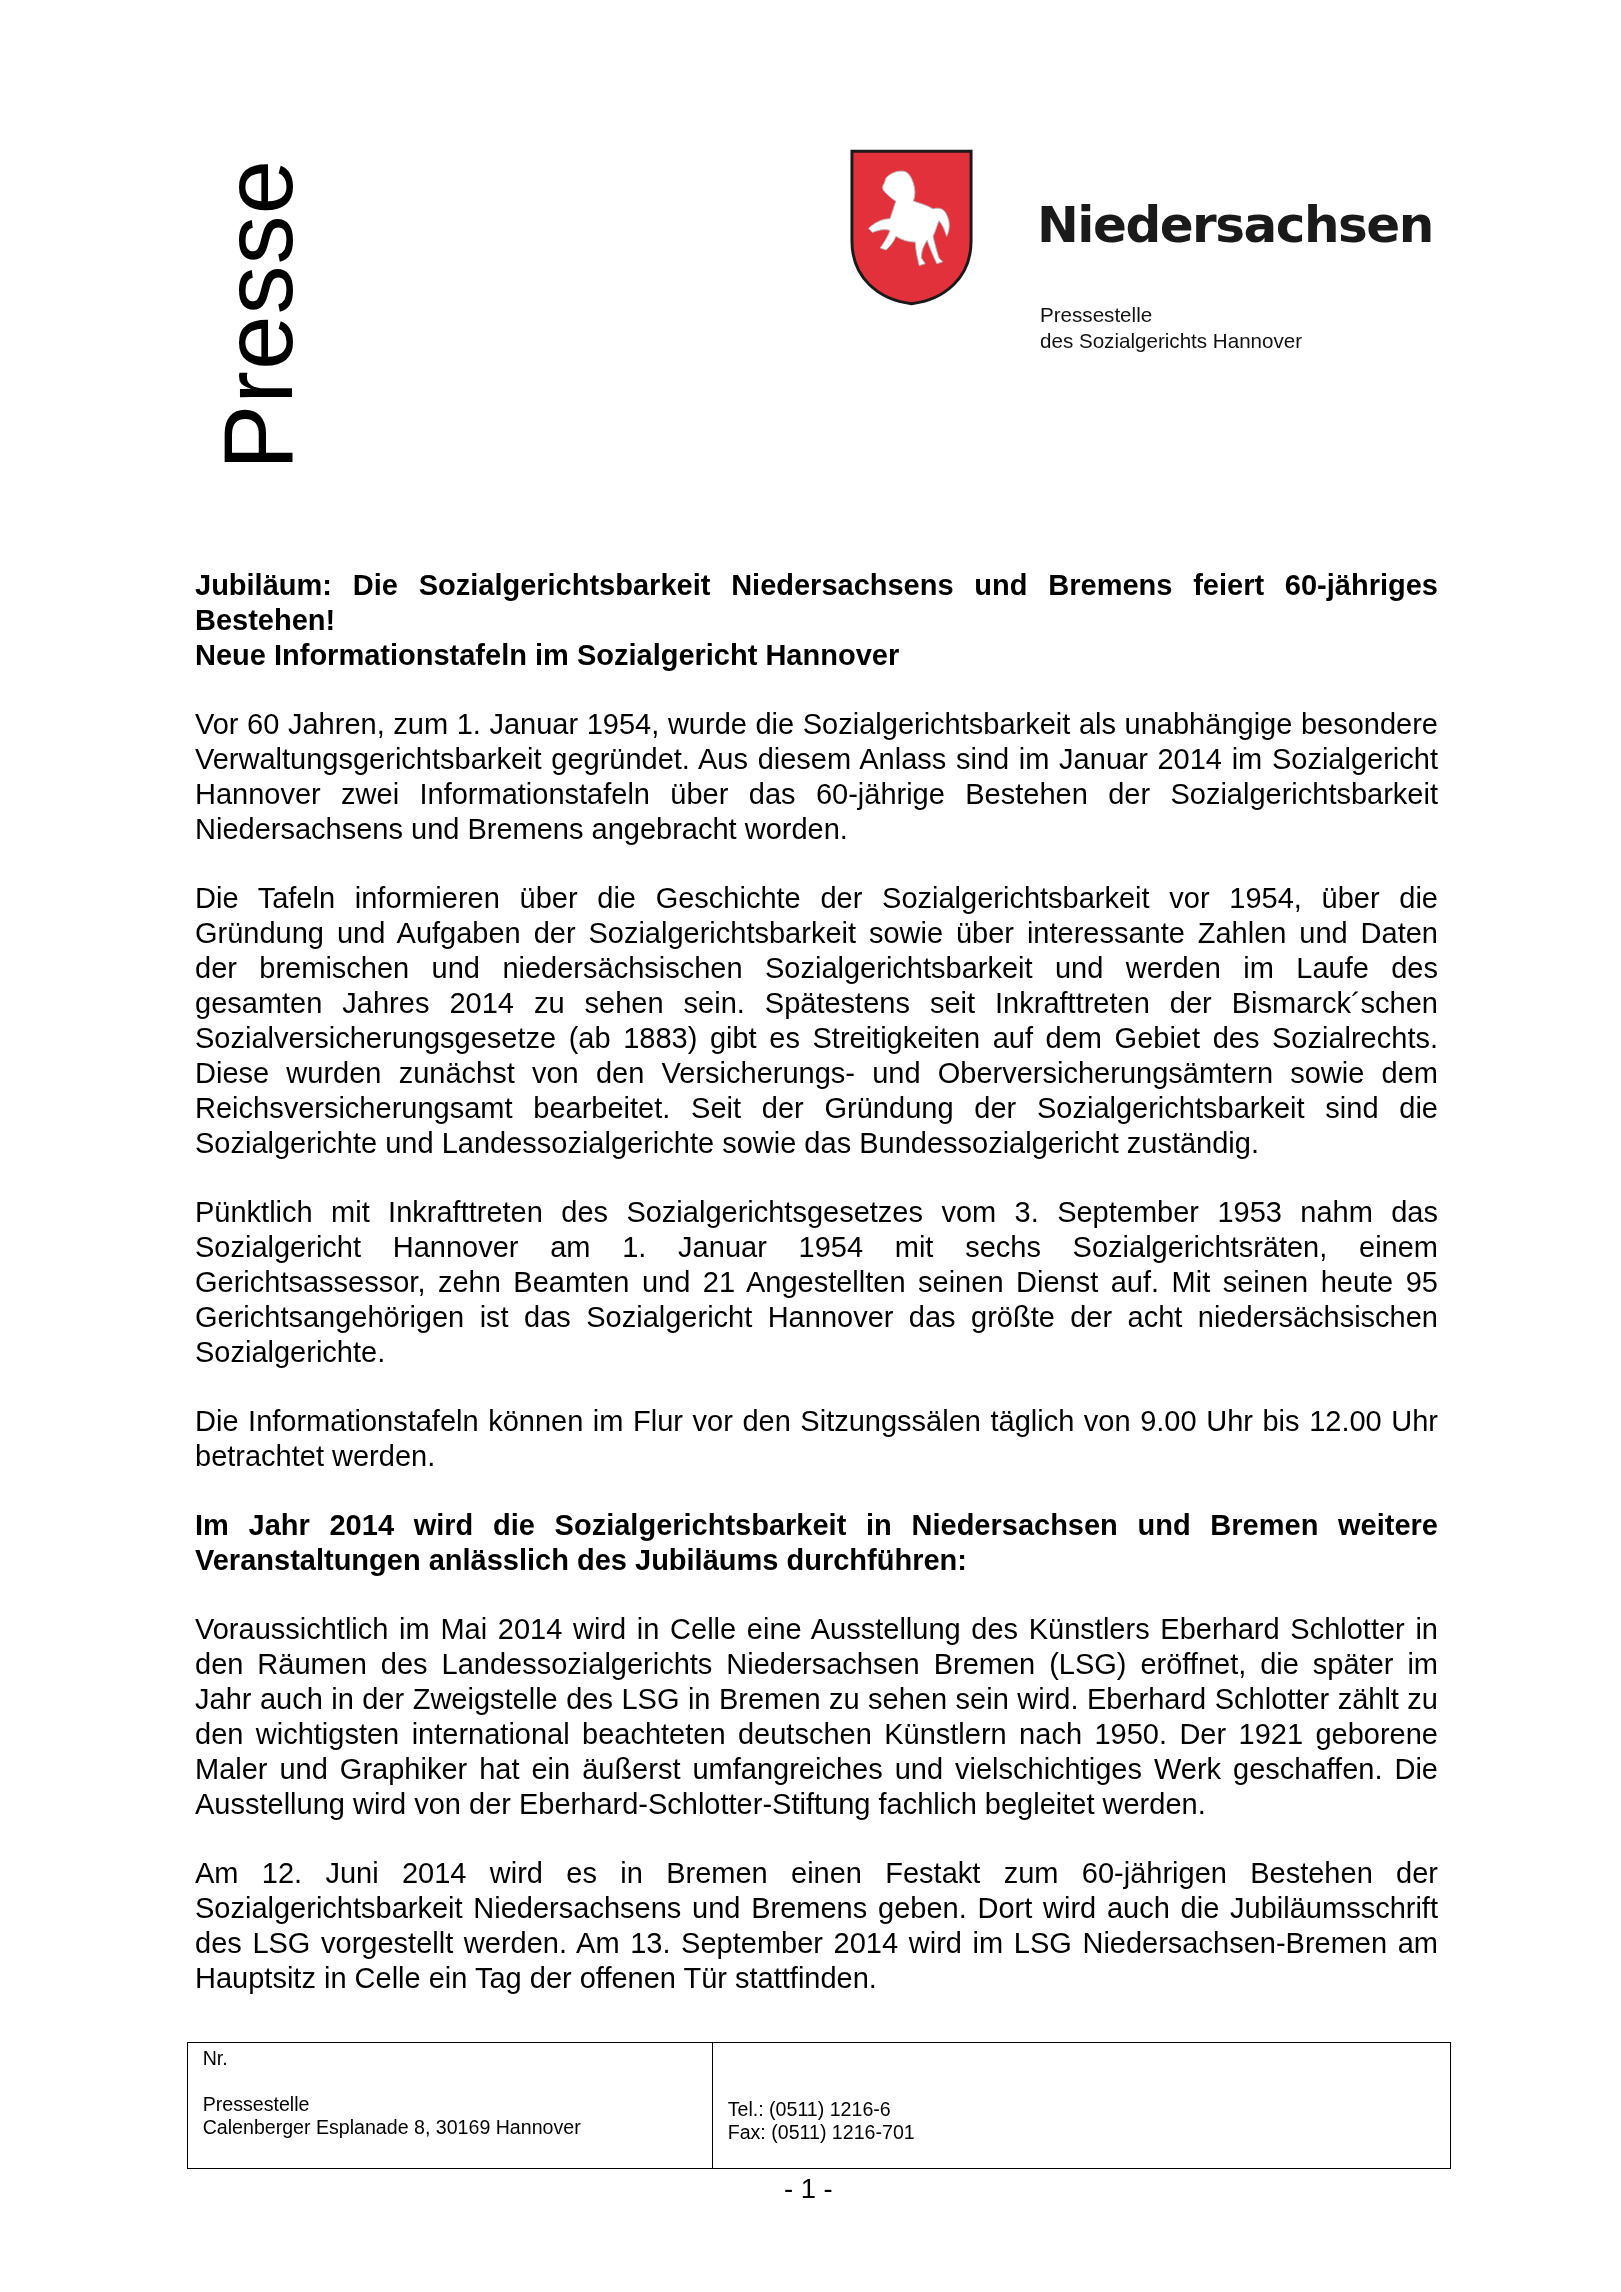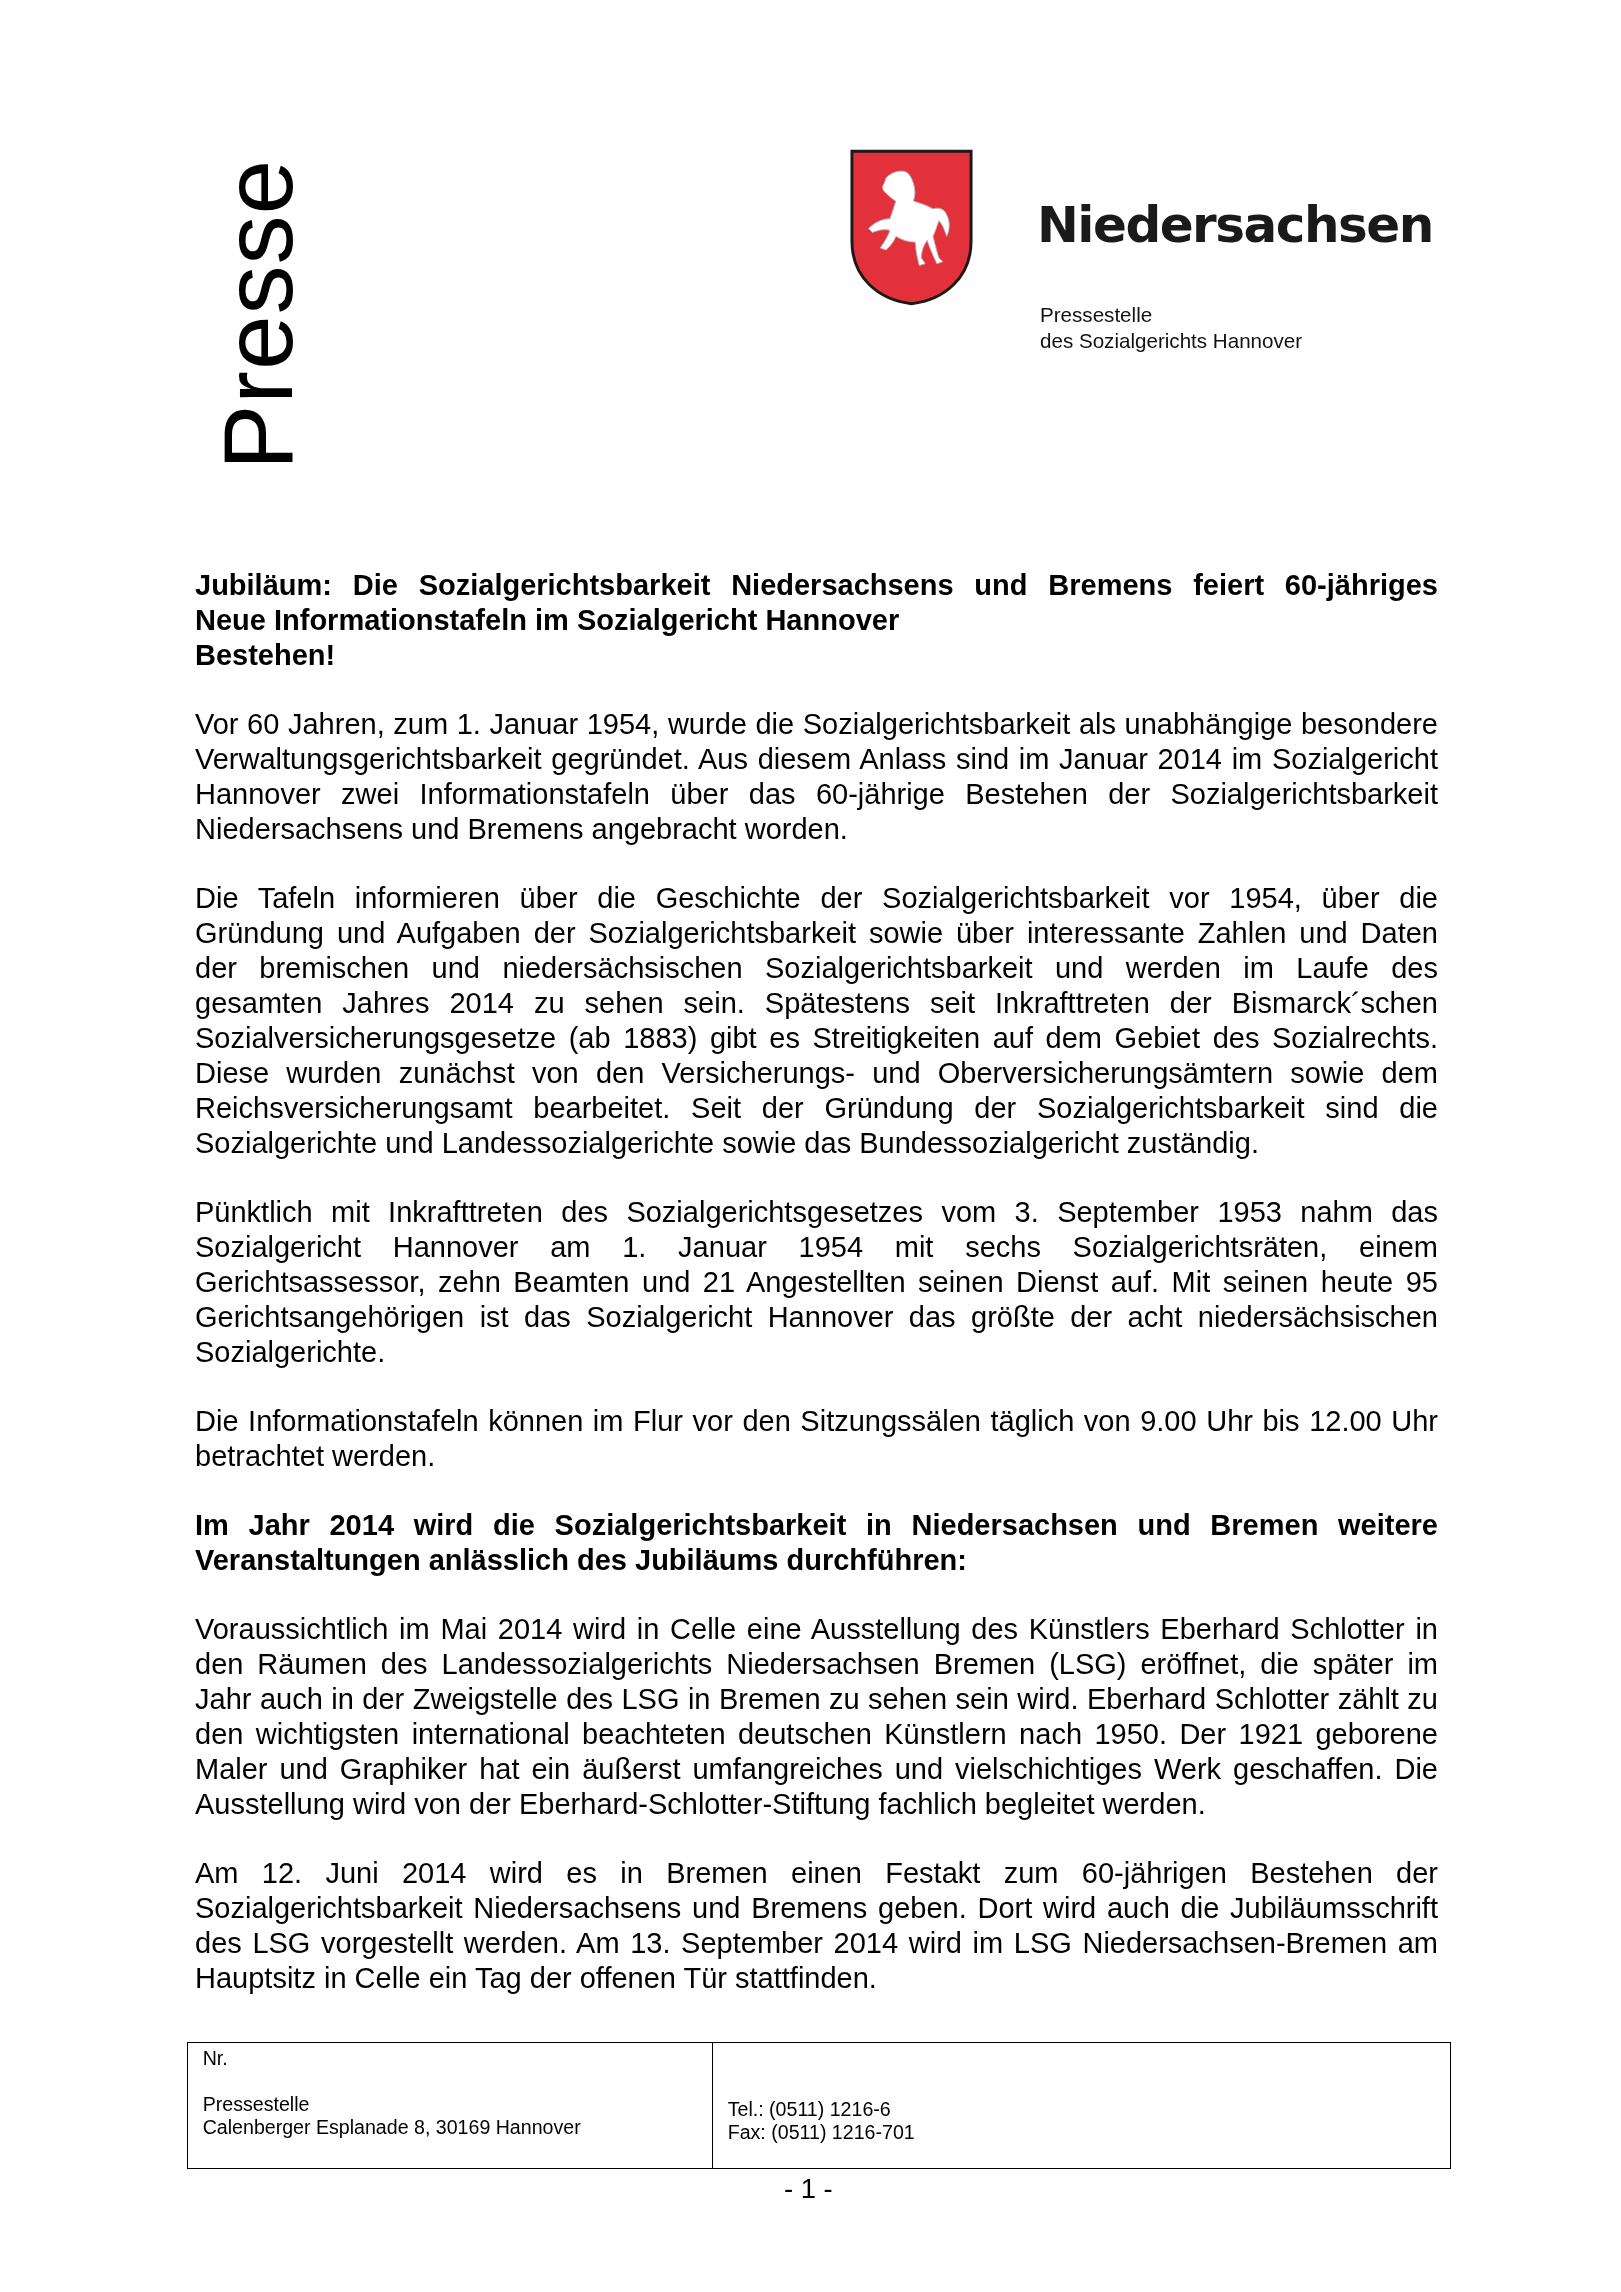--- a/index.html
+++ b/index.html
@@ -67,22 +67,22 @@
 
 <div class="brand-name">Niedersachsen</div>
 <div class="brand-sub">
   <div>Pressestelle</div>
   <div>des Sozialgerichts Hannover</div>
 </div>
 
 <div class="content">
   <div class="headline">
     <span class="line1">Jubiläum: Die Sozialgerichtsbarkeit Niedersachsens und Bremens feiert 60-jähriges</span>
+    <span style="display:block">Bestehen!</span>
     <span style="display:block">Neue Informationstafeln im Sozialgericht Hannover</span>
-    <span style="display:block">Bestehen!</span>
   </div>
   <p>Vor 60 Jahren, zum 1. Januar 1954, wurde die Sozialgerichtsbarkeit als unabhängige besondere Verwaltungsgerichtsbarkeit gegründet. Aus diesem Anlass sind im Januar 2014 im Sozialgericht Hannover zwei Informationstafeln über das 60-jährige Bestehen der Sozialgerichtsbarkeit Niedersachsens und Bremens angebracht worden.</p>
   <p>Die Tafeln informieren  über die Geschichte der Sozialgerichtsbarkeit vor 1954, über die Gründung und Aufgaben der Sozialgerichtsbarkeit sowie über interessante Zahlen und Daten der bremischen und niedersächsischen Sozialgerichtsbarkeit und werden im Laufe des gesamten Jahres 2014 zu sehen sein. Spätestens seit Inkrafttreten der Bismarck´schen Sozialversicherungsgesetze (ab 1883) gibt es Streitigkeiten auf dem Gebiet des Sozialrechts. Diese wurden zunächst von den Versicherungs- und Oberversicherungsämtern sowie dem Reichsversicherungsamt bearbeitet. Seit der Gründung der Sozialgerichtsbarkeit sind die Sozialgerichte und Landessozialgerichte sowie das Bundessozialgericht zuständig.</p>
   <p>Pünktlich mit Inkrafttreten des Sozialgerichtsgesetzes vom 3. September 1953 nahm das Sozialgericht Hannover am 1. Januar 1954 mit sechs Sozialgerichtsräten, einem Gerichtsassessor, zehn Beamten und 21 Angestellten seinen Dienst auf. Mit seinen heute 95 Gerichtsangehörigen ist das Sozialgericht Hannover das größte der acht niedersächsischen Sozialgerichte.</p>
   <p>Die Informationstafeln können im Flur vor den Sitzungssälen täglich von 9.00 Uhr bis 12.00 Uhr betrachtet werden.</p>
   <p class="bold-para">Im Jahr 2014 wird die Sozialgerichtsbarkeit in Niedersachsen und Bremen weitere Veranstaltungen anlässlich des Jubiläums durchführen:</p>
   <p>Voraussichtlich im Mai 2014 wird in Celle eine Ausstellung des Künstlers Eberhard Schlotter in den Räumen des Landessozialgerichts Niedersachsen Bremen (LSG) eröffnet, die später im Jahr auch in der Zweigstelle des LSG in Bremen zu sehen sein wird. Eberhard Schlotter zählt zu den wichtigsten international beachteten deutschen Künstlern nach 1950. Der 1921 geborene Maler und Graphiker hat ein äußerst umfangreiches und vielschichtiges Werk geschaffen. Die Ausstellung wird von der Eberhard-Schlotter-Stiftung fachlich begleitet werden.</p>
   <p>Am 12. Juni 2014 wird es in Bremen einen Festakt zum 60-jährigen Bestehen der Sozialgerichtsbarkeit Niedersachsens und Bremens geben. Dort wird auch die Jubiläumsschrift des LSG vorgestellt werden. Am 13. September 2014 wird im LSG Niedersachsen-Bremen am Hauptsitz in Celle ein Tag der offenen Tür stattfinden.</p>
 </div>
 

